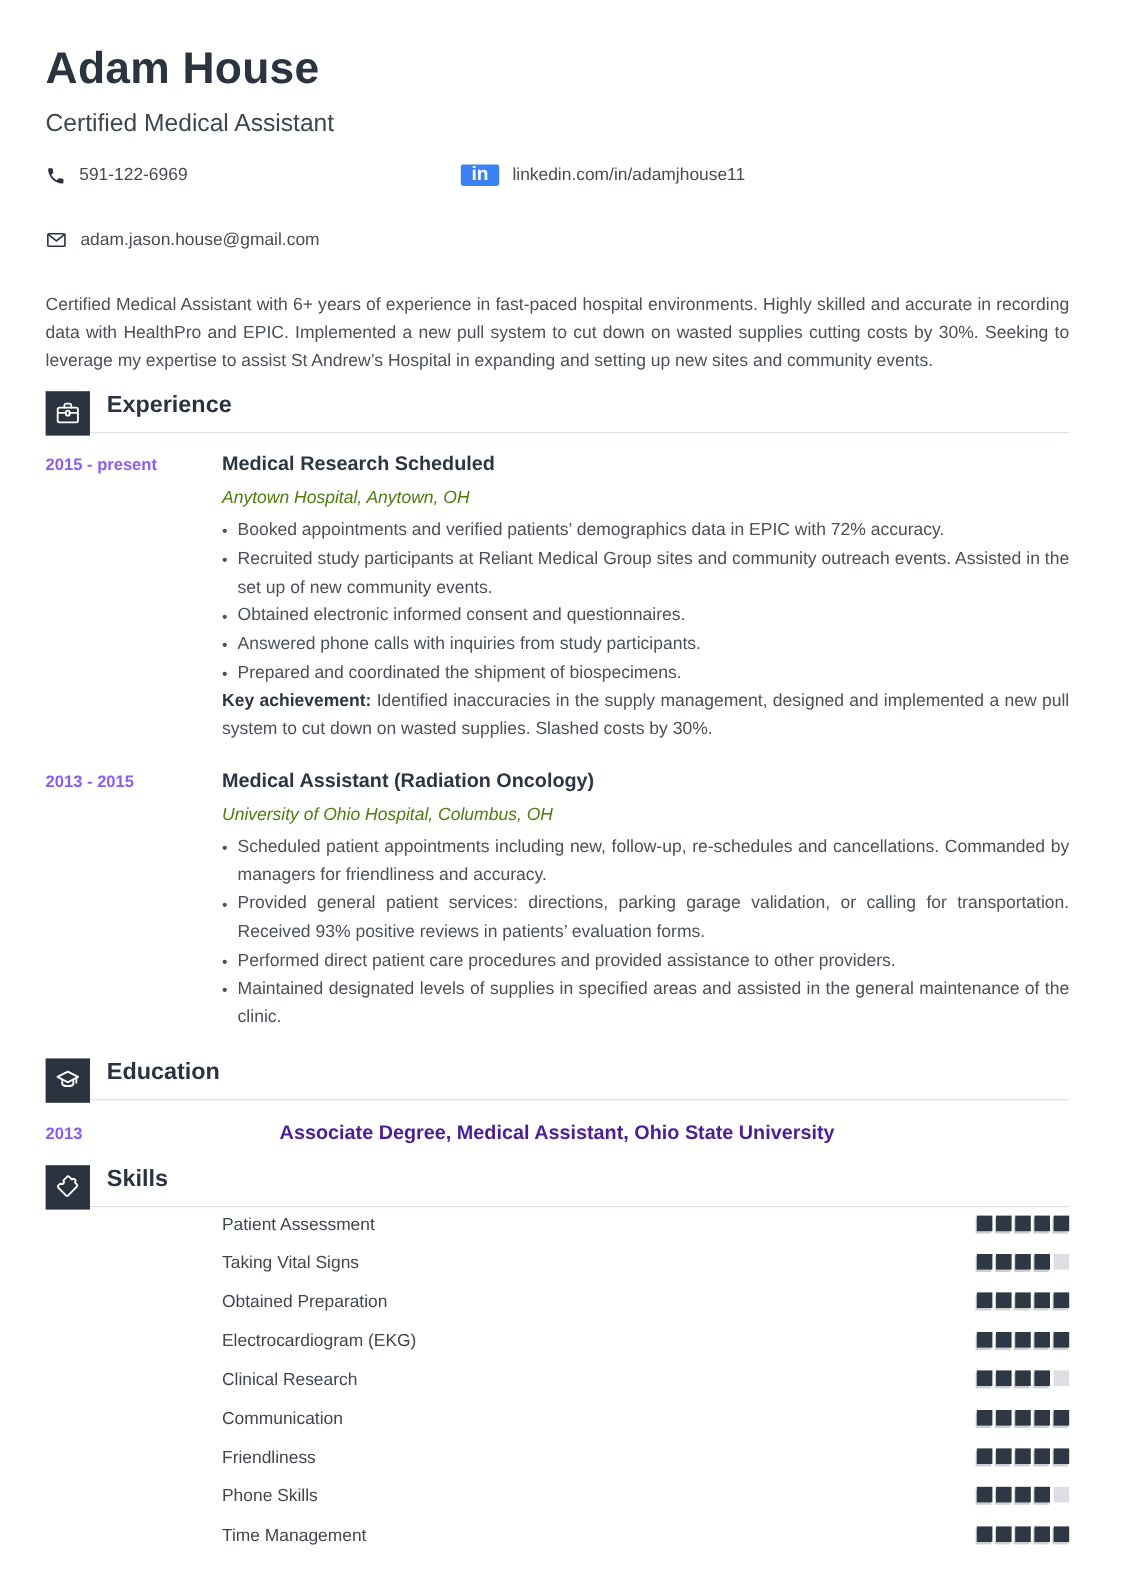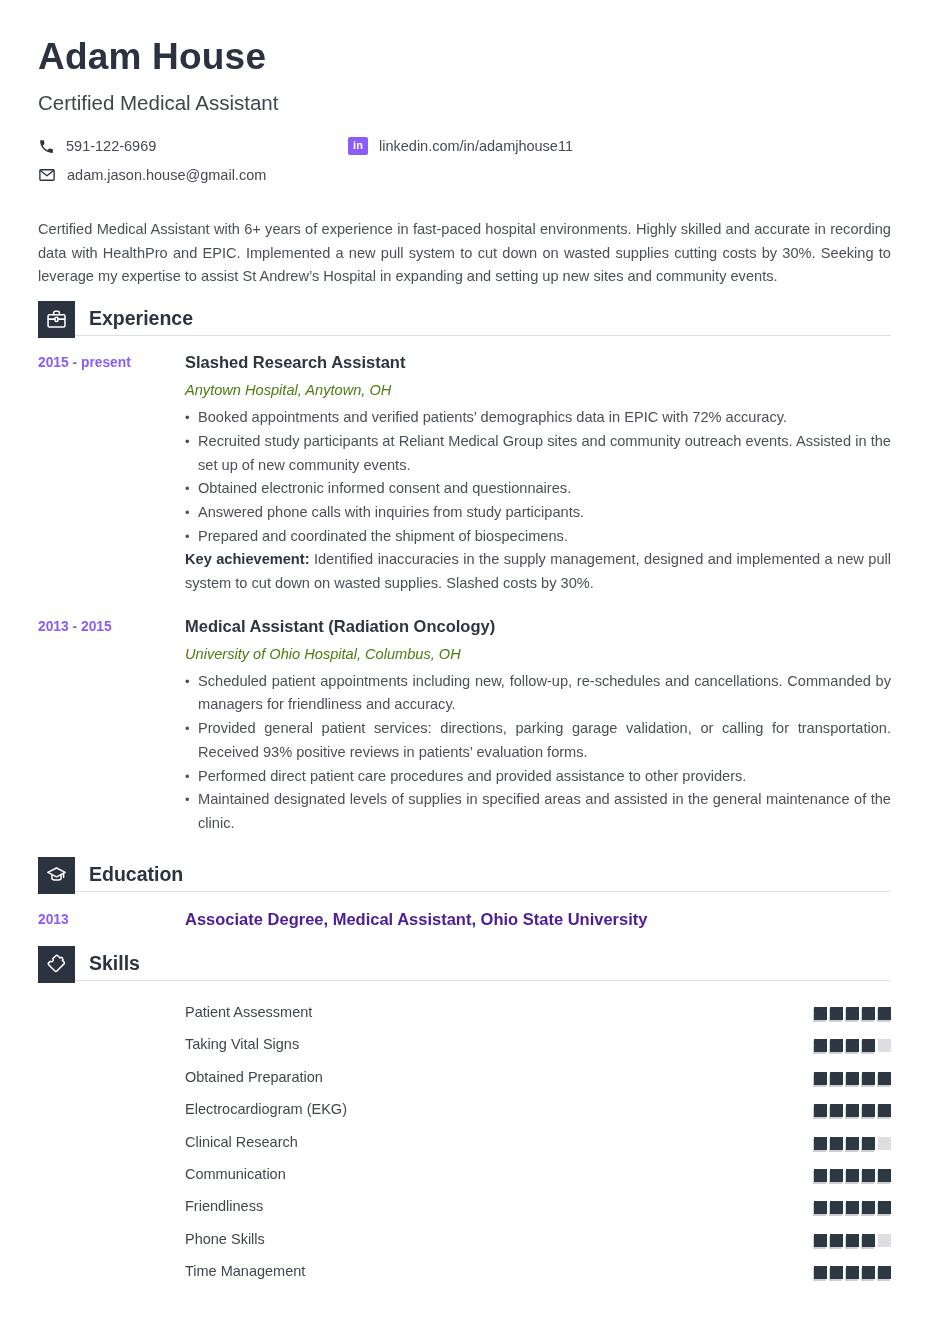--- a/index.html
+++ b/index.html
@@ -26,35 +26,36 @@
     font-size: 20.5px;
     line-height: 24px;
     color: #3e4650;
     margin-bottom: 22px;
   }
   .contact-grid {
     display: grid;
     grid-template-columns: 310px 1fr;
     row-gap: 11px;
     margin-bottom: 34px;
+    gap: 36px;
   }
   .contact-item {
     display: flex;
     align-items: center;
     gap: 11px;
     font-size: 14.5px;
     color: #454b53;
   }
   .contact-item .cicon { flex: 0 0 auto; display: flex; align-items: center; justify-content: center; }
   .li-badge {
-    width: 20px; height: 18px;
-    background: #8b5cf6;
+    width: 32px; height: 18px;
+    background: #3b82f6;
     border-radius: 2px;
     color: #ffffff;
-    font-size: 11px;
+    font-size: 16px;
     font-weight: bold;
     display: flex;
     align-items: center;
     justify-content: center;
     line-height: 1;
     padding-bottom: 1px;
   }
 
   
   .summary {
@@ -62,21 +63,21 @@
     line-height: 23.7px;
     text-align: justify;
     color: #4a5057;
     margin-bottom: 12px;
   }
 
   
   .section-header {
     position: relative;
     display: flex;
-    align-items: center;
+    align-items: flex-start;
     gap: 14px;
     height: 37px;
     margin-top: 12px;
   }
   .section-header::after {
     content: "";
     position: absolute;
     left: 0; right: 0; bottom: 2px;
     height: 1px;
     background: #dcdfe3;
@@ -142,34 +143,34 @@
   }
   .key-achievement {
     font-size: 14.6px;
     line-height: 23.7px;
     text-align: justify;
     color: #4a5057;
   }
   .key-achievement b { color: #2d3540; }
 
   
-  .edu-entry { margin-top: 15px; }
+  .edu-entry { margin-top: 15px; gap: 48px; }
   .edu-title {
     font-size: 16.5px;
     font-weight: bold;
     color: #4c1d95;
     line-height: 20px;
     margin-bottom: 0;
   }
 
   
   .skills-list { margin-top: 5px; margin-bottom: 0; }
   .skill-row {
     display: flex;
-    align-items: flex-end;
+    align-items: flex-start;
     justify-content: space-between;
     height: 32.4px;
     padding-left: 147px;
   }
   .skill-name { font-size: 14.5px; color: #40464e; }
   .squares { display: flex; gap: 3px; }
   .sq { width: 13px; height: 13px; }
   .sq.filled { background: #2e3744; box-shadow: -1px 2px 0 #ccd0d5; }
   .sq.empty { background: #dcdee1; }
 
@@ -223,21 +224,21 @@
             <path d="M3.4 11.6h7m3.2 0h7"></path>
             <rect x="10.4" y="9.6" width="3.2" height="4.4" rx="1.5"></rect>
           </svg>
       </span>
       <span class="section-title">Experience</span>
     </div>
 
     <div class="entry">
       <div class="entry-dates">2015 - present</div>
       <div class="entry-body">
-        <div class="position-title">Slashed Research Assistant</div>
+        <div class="position-title">Medical Research Scheduled</div>
         <div class="company">Anytown Hospital, Anytown, OH</div>
         <ul class="bullets">
           <li>Booked appointments and verified patients’ demographics data in EPIC with 72% accuracy.</li>
           <li>Recruited study participants at Reliant Medical Group sites and community outreach events. Assisted in the set up of new community events.</li>
           <li>Obtained electronic informed consent and questionnaires.</li>
           <li>Answered phone calls with inquiries from study participants.</li>
           <li>Prepared and coordinated the shipment of biospecimens.</li>
         </ul>
         <div class="key-achievement"><b>Key achievement:</b> <span>Identified inaccuracies in the supply management, designed and implemented a new pull system to cut down on wasted supplies. Slashed costs by 30%.</span></div>
       </div>

